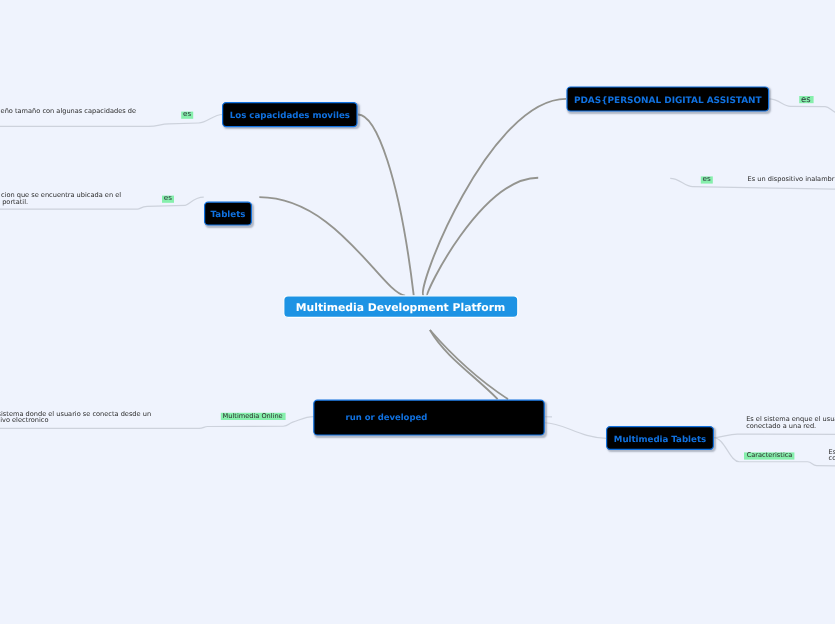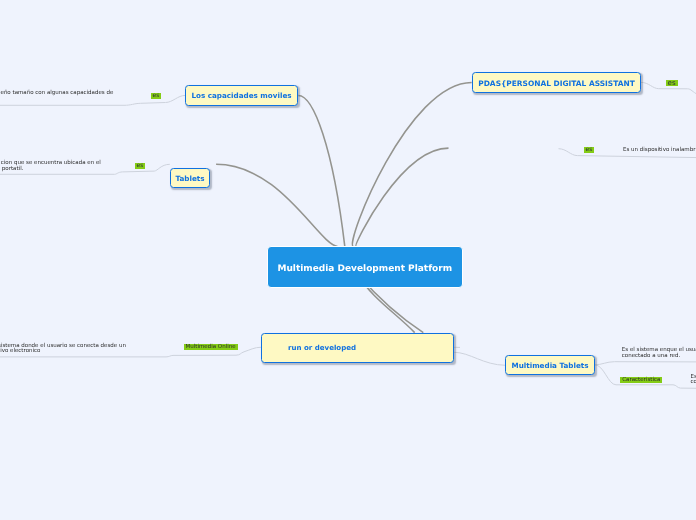--- a/index.html
+++ b/index.html
@@ -10,26 +10,26 @@
 svg.links{position:absolute;left:0;top:0;width:696px;height:520px;pointer-events:none;}
 svg.links path{fill:none;stroke:#cdd2dc;stroke-width:1;}
 svg.links path.thick{stroke:#94948f;stroke-width:1.55;}
 
 .node{position:absolute;box-sizing:border-box;display:flex;align-items:center;
   justify-content:center;text-align:center;}
 
 .root-node{background:#1d93e4;color:#ffffff;border-radius:4px;font-weight:bold;
   font-size:9px;border:1.3px solid #ffffff;}
 
-.topic{background:#fef9c3;border:1.6px solid #1071e0;border-radius:3.5px;
+.topic{background:#000000;border:1.6px solid #1071e0;border-radius:3.5px;
   color:#1071e0;font-weight:bold;font-size:7.2px;
   box-shadow:1.2px 1.3px 1.4px rgba(90,100,120,.42);}
 
 .conn-label{position:absolute;color:#2b2f38;font-size:6px;white-space:nowrap;
-  background:#84cc16;padding:0 2px;line-height:6px;}
+  background:#86efac;padding:0 2px;line-height:6px;}
 .conn-label.big{font-size:5.5px;color:#2b2b2b;}
 
 .note{position:absolute;color:#2b2b2b;font-size:5.5px;line-height:5.8px;
   white-space:nowrap;}
 </style>
 </head>
 <body>
 
 <div id="stage">
 
@@ -46,21 +46,21 @@
   <path d="M169.8,164.3 C161,164.3 157.5,171 154.3,171.1 L122.6,171.9 C117.5,172.1 117,174.3 114.5,174.3 L-2,174.3"></path>
   <path d="M641,82.4 C649,82.4 652.5,88.6 658.7,88.7 L687.6,88.8 C691,88.8 692.5,92 698,94.7"></path>
   <path d="M558.5,148.7 C566.5,148.7 570.5,155.5 577.3,155.6 L698,157.6"></path>
   <path d="M454,352.3 C470,352.3 483,365 505.5,365.3"></path>
   <path d="M454,347.3 L460,347.4"></path>
   <path d="M261.7,347.2 C254,347.2 250,350 244,351.8 C240,353.2 240.5,355.1 236,355.2 L173,355.4 C170,355.5 169.5,356.9 166,356.9 L-2,356.9"></path>
   <path d="M594.7,364.8 C602,364.8 606.5,361.7 614.4,361.7 L698,361.9"></path>
   <path d="M594.7,364.8 C604,364.8 608,384.8 616,384.8 L673,384.8 C676.5,384.8 677,388 680.5,388.1 L698,388.3"></path>
 </svg>
 
-<div class="node root-node" style="left:267px;top:246.4px;width:195.6px;height:42px;">
+<div class="node root-node" style="left:236px;top:246.4px;width:195.6px;height:19px;">
   <span style="position:relative;top:1.6px;">Multimedia Development Platform</span>
 </div>
 
 <div class="node topic" style="left:185px;top:85px;width:113px;height:21px;">
   <span>Los capacidades moviles</span>
 </div>
 
 <div class="node topic" style="left:170px;top:155px;width:40px;height:20px;margin-top:13px;">
   <span>Tablets</span>
 </div>

